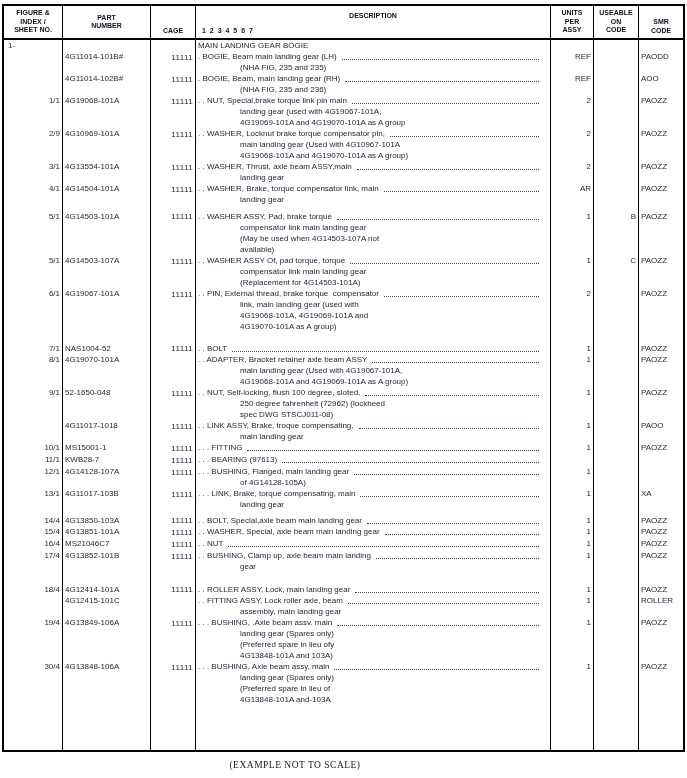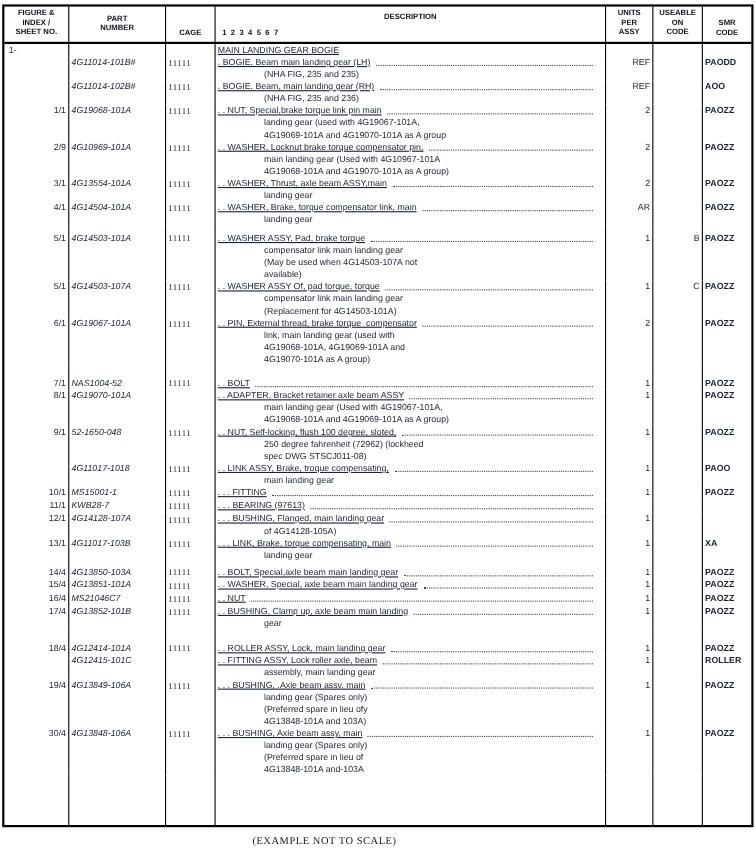--- a/index.html
+++ b/index.html
@@ -20,31 +20,31 @@
   .hcell:last-child { border-right:none; }
   .h-bottom { justify-content:flex-end; padding-bottom:3px; }
   .h-desc { justify-content:flex-start; padding:0; }
   .h-desc-title { flex:1; display:flex; align-items:center; justify-content:center; }
   .h-desc-sub { text-align:left; padding:0 0 3px 6px; letter-spacing:1px; }
 
   
   .tbody { flex:1; display:flex; flex-direction:column; }
   .row .cell { border-right:1px solid #000; font-size:8px; line-height:11px; color:#1c2235;
                padding-left:2px; padding-right:2px; }
-  .row .cell:last-child { border-right:none;font-weight:bold; }
+  .row .cell:last-child { border-right:none; }
   .row.gap .cell { padding-top:var(--gap,0px); }
   .row.filler { flex:1; }
 
   .c-idx  { text-align:right; padding-right:5px; }
   .c-idx.left { text-align:left; padding-left:4px; }
-  .c-part { padding-left:7px; white-space:pre;font-style:italic; }
-  .c-cage { text-align:left; font-family:Liberation Serif, serif;
+  .c-part { padding-left:7px; white-space:pre; }
+  .c-cage { text-align:right; font-family:Liberation Sans, sans-serif;
             font-size:7.5px; letter-spacing:.4px; color:#20325a; padding-top:1px; }
   .c-desc { padding-left:6px; }
-  .first-line { display:flex;text-decoration:underline; }
+  .first-line { display:flex; }
   .first-line .t { white-space:pre; }
   .leader { flex:1; border-bottom:1px dotted #3c4258; margin:0 9px 2.5px 5px; min-width:0; }
   .cont { padding-left:42px; white-space:pre; }
   .c-units, .c-use { text-align:right; }
   .c-smr { padding-left:5px; white-space:pre; }
 
   .caption { position:absolute; left:0; top:760px; width:590px; text-align:center;
              font-family:"Liberation Serif", serif; font-size:9.5px; color:#1a1a1a;
              letter-spacing:.5px; }
 </style>

